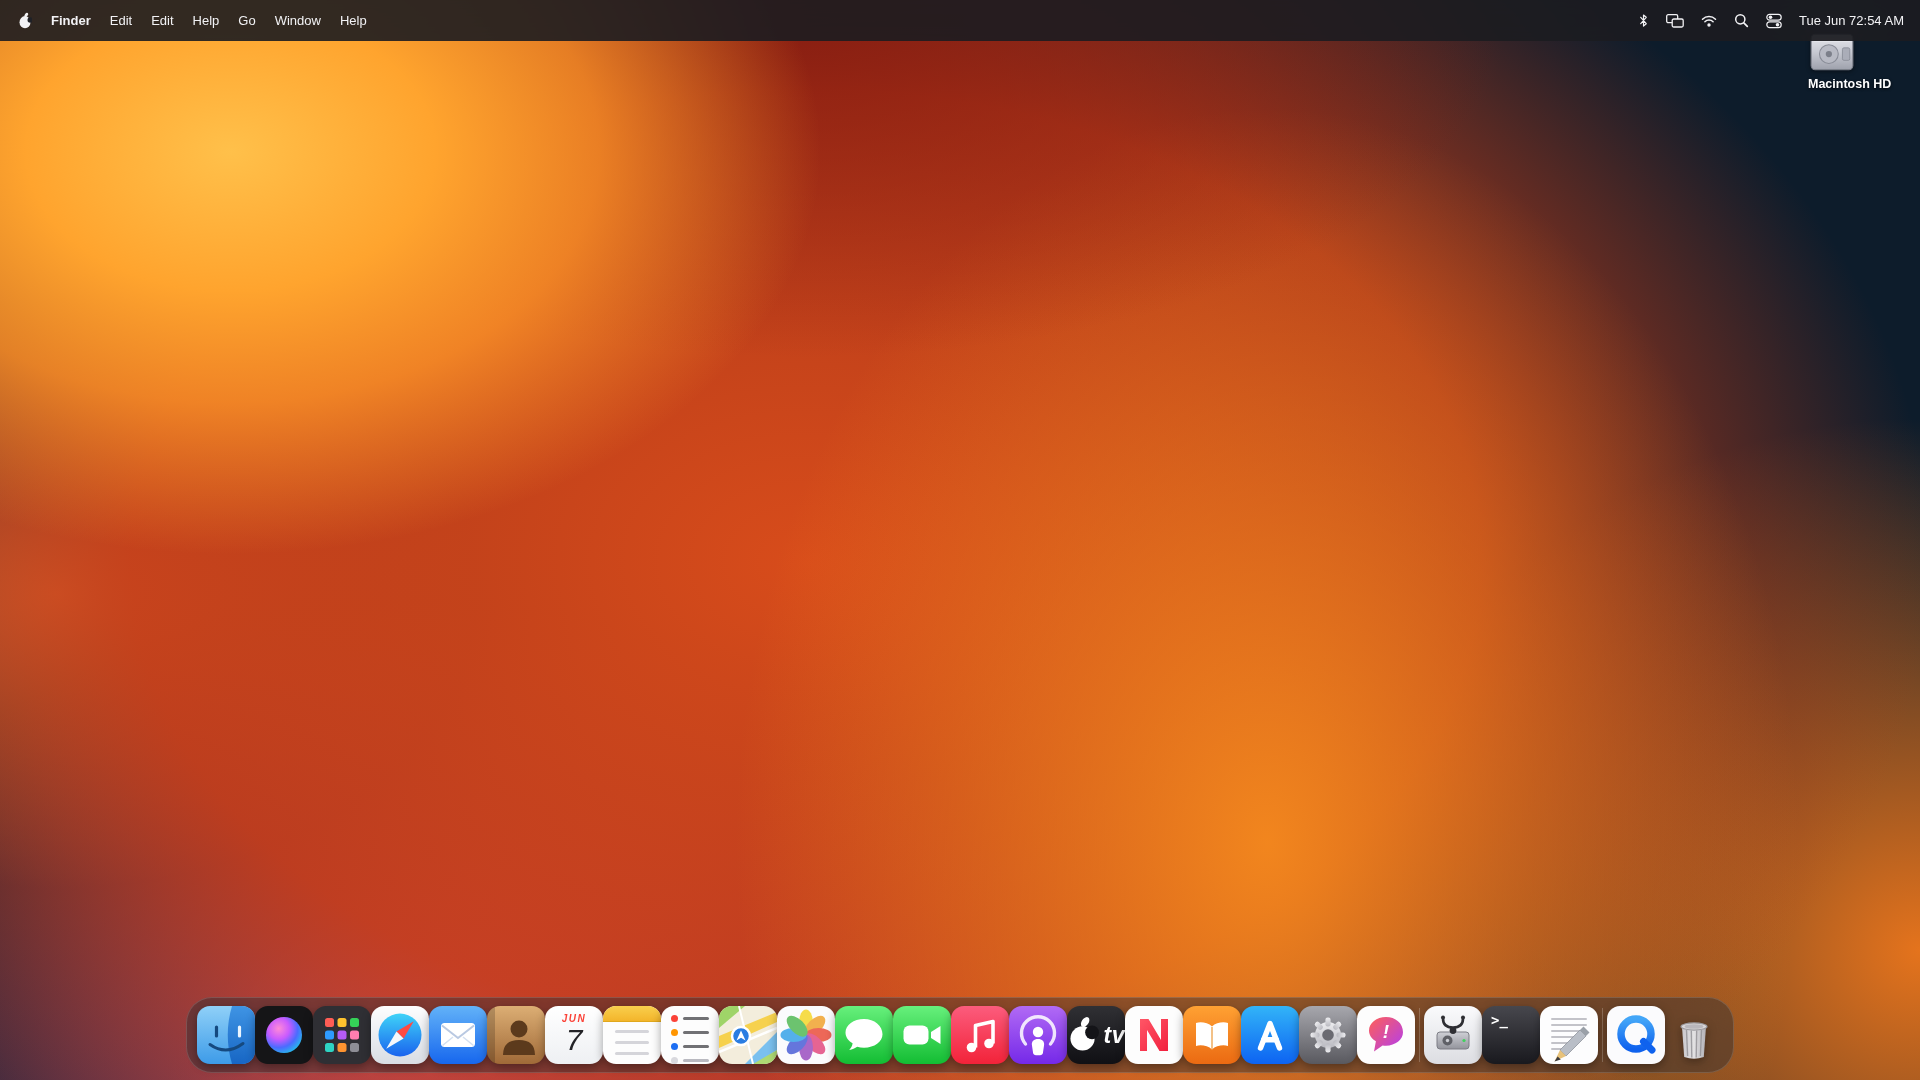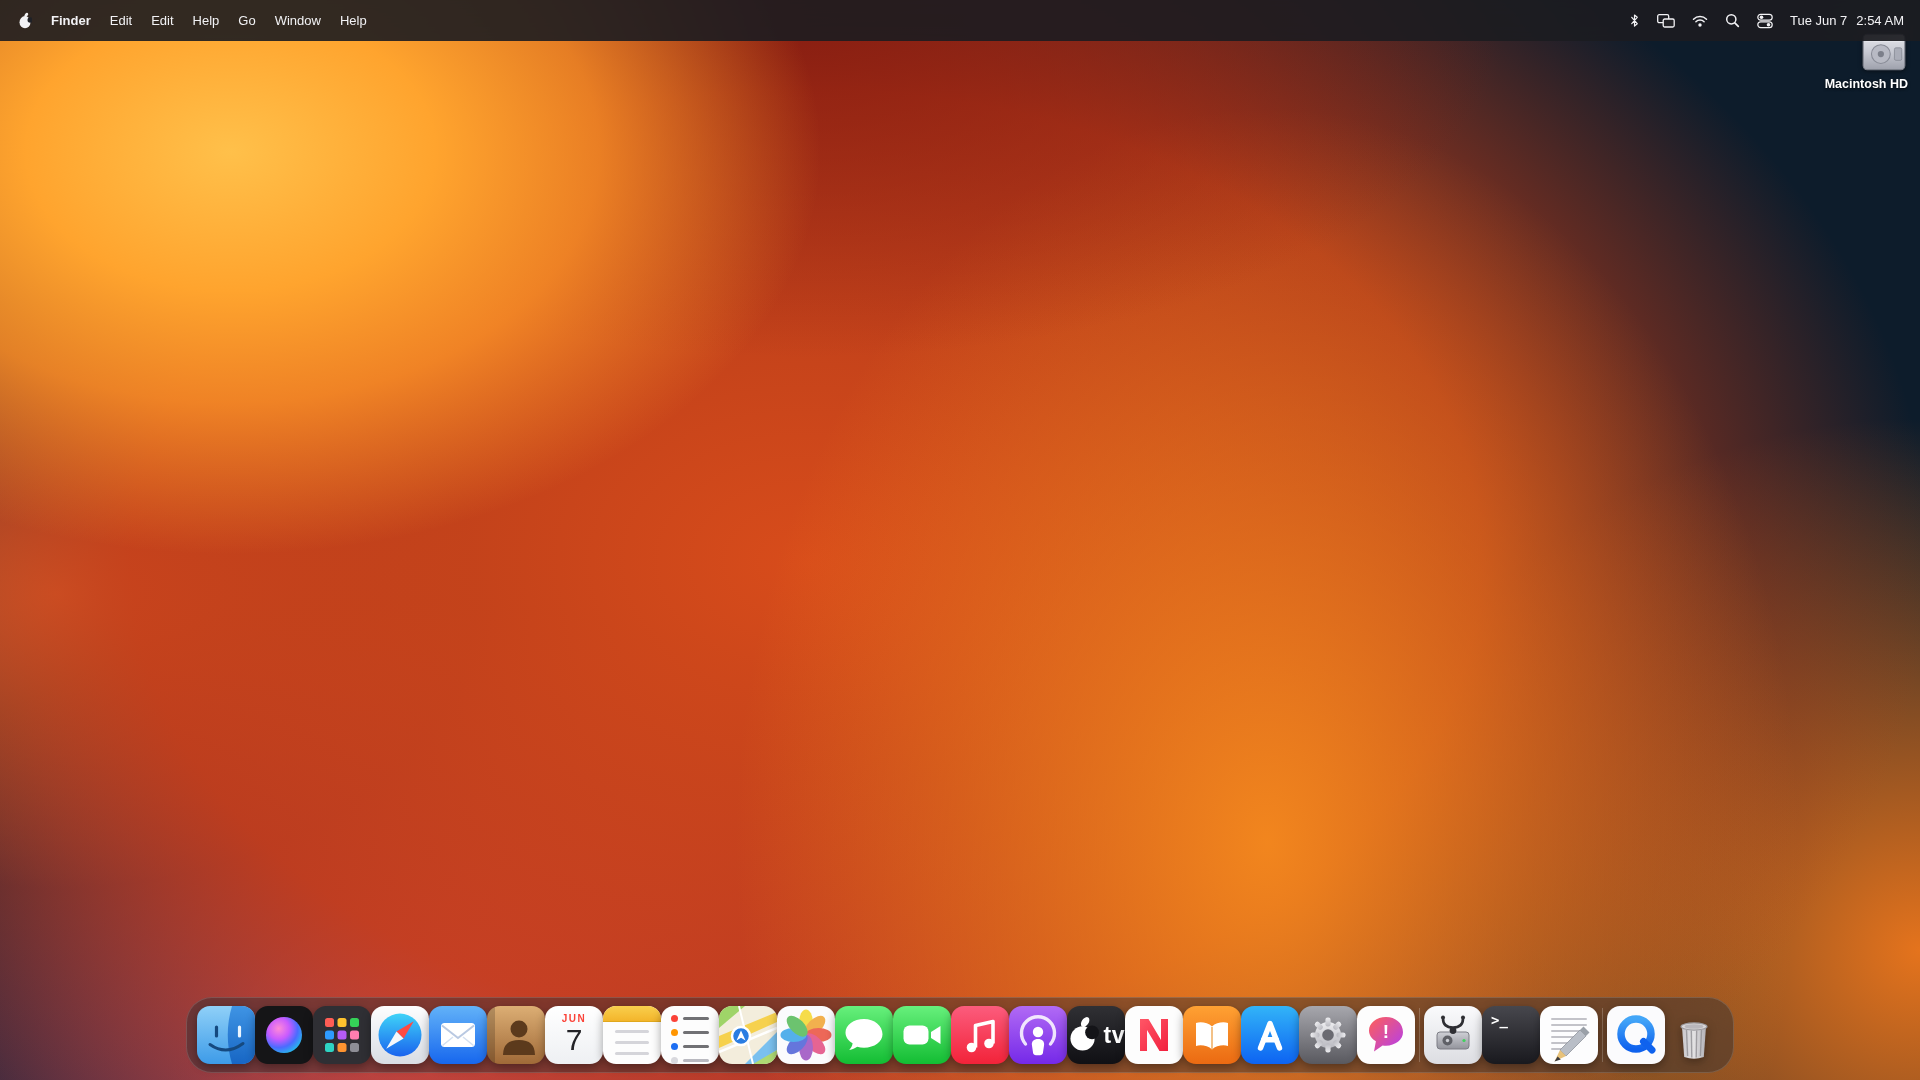--- a/index.html
+++ b/index.html
@@ -29,35 +29,35 @@
     display:flex; align-items:center; padding:0 16px 0 18px;
     background:rgba(28,28,32,0.9); backdrop-filter:blur(30px);
     color:#f2f2f5; font-size:13px;
   }
   .menubar-left { display:flex; align-items:center; gap:19px; }
   .menu-item { white-space:nowrap; }
   .menu-item.bold { font-weight:bold; }
   .menubar-right { margin-left:auto; display:flex; align-items:center; gap:17px; }
   .status-icon { display:flex; align-items:center; }
   .status-icon svg { display:block; }
-  .clock { display:flex; gap:9px; white-space:nowrap; }
+  .clock { display:flex; white-space:nowrap; }
 
   
   .desktop-icon { position:absolute; top:30px; right:12px; width:100px; z-index:5;
-    display:flex; flex-direction:column; align-items:flex-end; gap:3px; }
+    display:flex; flex-direction:column; align-items:flex-start; gap:3px; }
   .hd-art svg { width:48px; height:44px; display:block; filter:drop-shadow(0 1px 2px rgba(0,0,0,0.5)); }
   .desktop-icon-label { font-size:12.5px; font-weight:bold; color:#ffffff;
     text-shadow:0 1px 3px rgba(0,0,0,0.8); text-align:center; }
 
   
   .dock {
     position:absolute; bottom:7px; left:50%; transform:translateX(-50%); z-index:20;
     height:76px; display:flex; align-items:center; padding:0 10px;
     background:rgba(46,46,52,0.45); border:1px solid rgba(255,255,255,0.14);
-    border-radius:26px; backdrop-filter:blur(24px);
+    border-radius:26px; backdrop-filter:blur(24px);font-style:italic;
   }
   .dock-item { width:58px; height:58px; flex:0 0 auto; position:relative;
     filter:drop-shadow(0 3px 5px rgba(0,0,0,0.35)); }
   .dock-sep { width:1px; height:54px; background:rgba(255,255,255,0.22); margin:0 4px; flex:0 0 auto; }
   .ic { width:58px; height:58px; border-radius:13px; position:relative; overflow:hidden; }
   .ic svg { display:block; width:58px; height:58px; }
   .ic.noclip { border-radius:0; overflow:visible; }
 
   
   .ic-cal { background:linear-gradient(#ffffff,#eef0f3); display:flex; flex-direction:column; align-items:center; }

